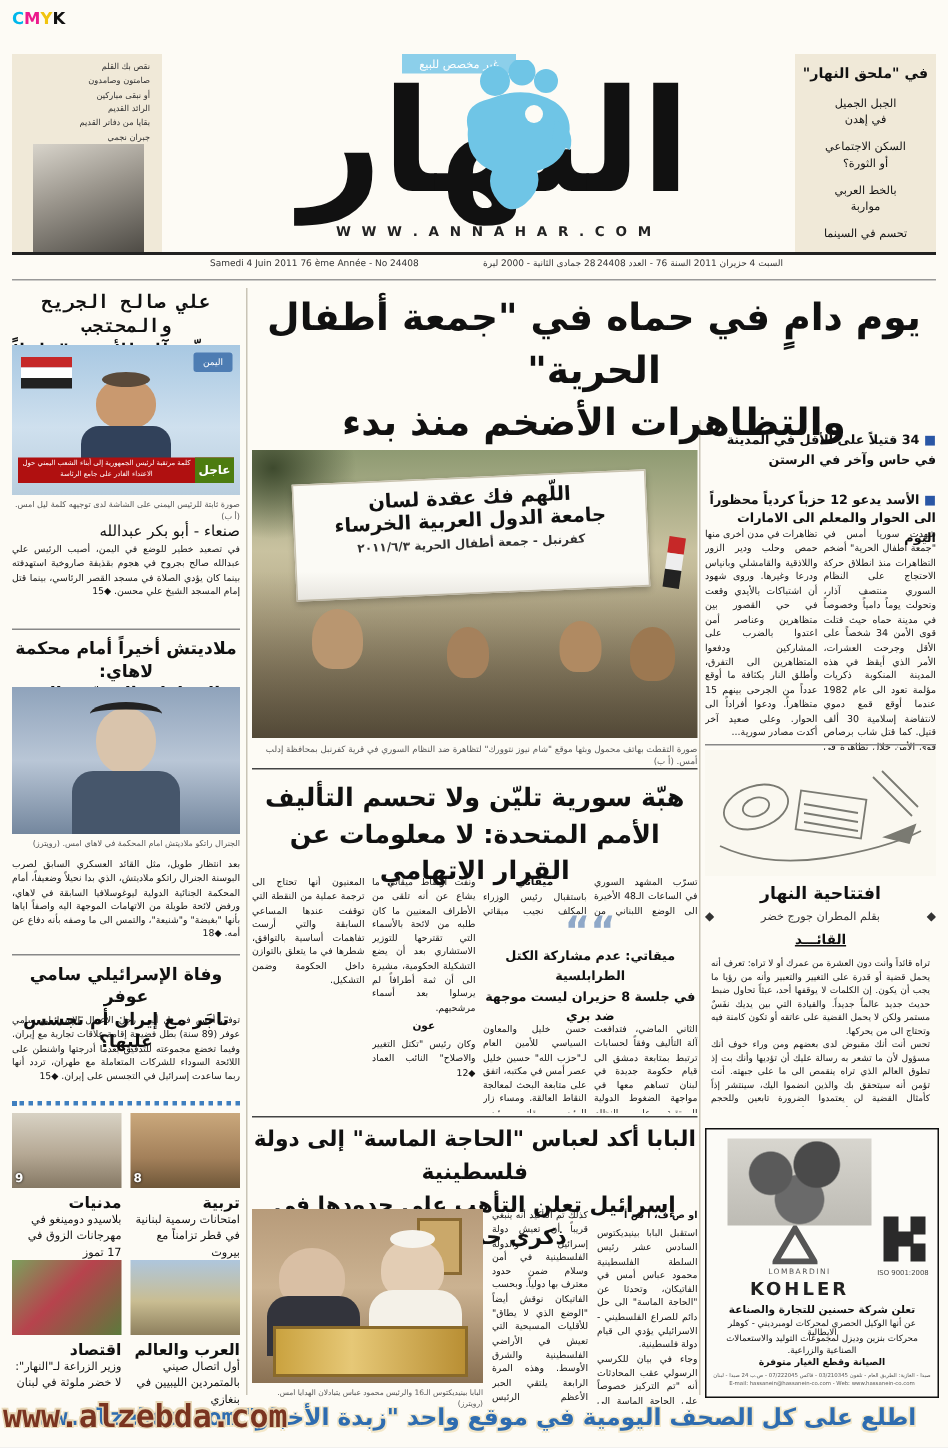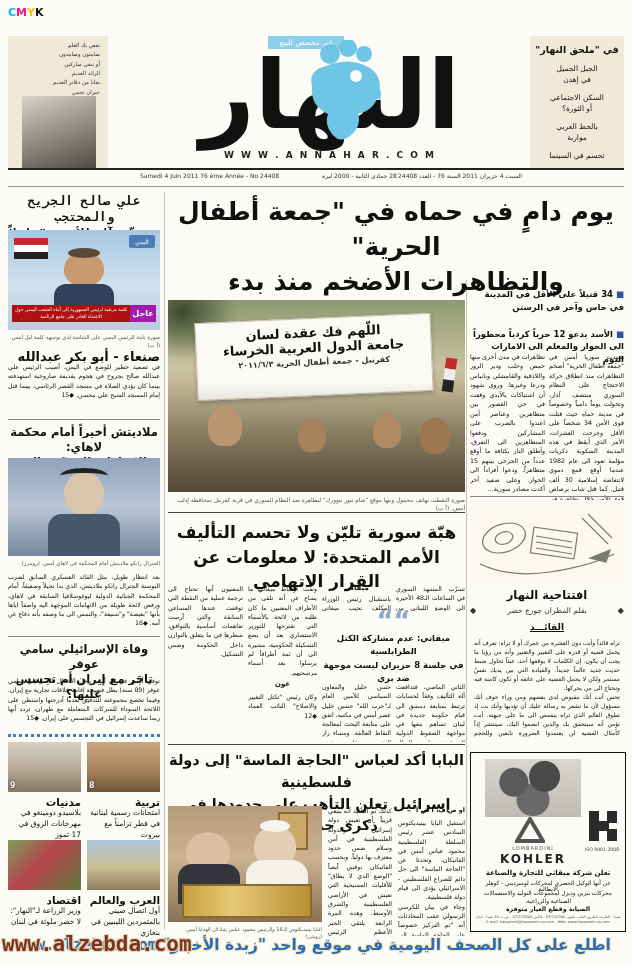--- a/index.html
+++ b/index.html
@@ -85,26 +85,26 @@
     <div class="abs" style="left:6px;top:8px;width:34px;height:21px;">
       <div style="height:7px;background:#c62828;"></div>
         <div style="height:7px;background:#fff;"></div>
         <div style="height:7px;background:#222;"></div>
     </div>
     <div class="abs rtl ctr" style="right:5px;top:5px;width:26px;height:13px;background:rgba(60,110,170,.85);color:#fff;font-size:6px;line-height:13px;border-radius:2px;">اليمن</div>
     <div class="abs" style="left:56px;top:22px;width:40px;height:34px;border-radius:50% 50% 45% 45%;background:#c9996f;"></div>
     <div class="abs" style="left:60px;top:18px;width:32px;height:10px;border-radius:50%;background:#5a4a3a;"></div>
     <div class="abs" style="left:46px;top:54px;width:60px;height:22px;border-radius:12px 12px 0 0;background:#31415a;"></div>
     <div class="abs" style="left:4px;bottom:8px;right:4px;height:17px;background:#b01010;">
-      <div class="abs ctr" style="right:0;top:0;width:26px;height:17px;background:#a21caf;color:#fff;font-weight:bold;font-size:8px;line-height:17px;">عاجل</div>
+      <div class="abs ctr" style="right:0;top:0;width:26px;height:17px;background:#4d7c0f;color:#fff;font-weight:bold;font-size:8px;line-height:17px;">عاجل</div>
       <div class="abs rtl ctr" style="left:2px;right:28px;top:1px;color:#fff;font-size:4.6px;line-height:1.6;">كلمة مرتقبة لرئيس الجمهورية إلى أبناء الشعب اليمني حول الاعتداء الغادر على جامع الرئاسة</div>
     </div>
   </div>
   <div class="abs rtl caption" style="left:8px;top:334px;width:152px;font-size:5.4px;">صورة ثابتة للرئيس اليمني على الشاشة لدى توجيهه كلمة ليل أمس.  (أ ب)</div>
-  <div class="abs rtl" style="left:8px;top:349px;width:152px;font-size:13px;font-weight:bold;">صنعاء - أبو بكر عبدالله</div>
+  <div class="abs rtl" style="left:8px;top:349px;width:152px;font-size:10px;font-weight:normal;">صنعاء - أبو بكر عبدالله</div>
   <div class="abs rtl just body-txt" style="left:8px;top:362px;width:152px;height:52px;font-size:6.2px;">في تصعيد خطير للوضع في اليمن، أصيب الرئيس علي عبدالله صالح بجروح في هجوم بقذيفة صاروخية استهدفته بينما كان يؤدي الصلاة في مسجد القصر الرئاسي، بينما قتل إمام المسجد الشيخ علي محسن.  ◆15</div>
 
   <div class="abs hline" style="left:8px;top:419px;width:152px;background:#888;"></div>
 
   <div class="abs rtl ctr hl pre" style="left:8px;top:425px;width:152px;font-size:11.5px;">ملاديتش أخيراً أمام محكمة لاهاي:
 الاتهامات الموجّهة إليّ بغيضة وشنيعة</div>
   <div class="abs photo" style="left:8px;top:458px;width:152px;height:98px;background:linear-gradient(180deg,#8fa3bb 0%,#b9c6d6 50%,#74879e 100%);">
     <div class="abs" style="left:56px;top:14px;width:40px;height:44px;border-radius:48%;background:#d9c4ac;"></div>
     <div class="abs" style="left:52px;top:10px;width:48px;height:16px;border-radius:50%;border-top:5px solid #222;box-sizing:border-box;"></div>
     <div class="abs" style="left:40px;top:56px;width:72px;height:42px;border-radius:14px 14px 0 0;background:#46566b;"></div>
@@ -248,21 +248,21 @@
     <div class="abs" style="left:14px;top:6px;width:96px;height:58px;background:radial-gradient(circle at 30% 40%,#5a5a5a 0 14px,transparent 15px),radial-gradient(circle at 62% 30%,#4a4a4a 0 15px,transparent 16px),radial-gradient(circle at 50% 70%,#6a6a6a 0 16px,transparent 17px),linear-gradient(#d8d6cf,#bdbbb4);"></div>
     <svg class="abs" style="left:44px;top:64px;" width="30" height="26" viewBox="0 0 30 26">
       <path d="M15 2 L28 24 L2 24 Z" fill="none" stroke="#555" stroke-width="4"></path>
     </svg>
     <div class="abs ctr" style="left:14px;top:92px;width:96px;font-size:5px;letter-spacing:1px;color:#555;">LOMBARDINI</div>
     <div class="abs ctr" style="left:14px;top:99px;width:96px;font-size:12px;font-weight:bold;letter-spacing:2px;color:#222;">KOHLER</div>
     <svg class="abs" style="left:116px;top:56px;" width="32" height="34" viewBox="0 0 32 34">
       <path d="M2 2 h10 v10 h8 v-10 h10 v12 h-8 v6 h8 v12 h-10 v-10 h-8 v10 h-10 z" fill="#2a2a2a"></path>
     </svg>
     <div class="abs" style="left:108px;top:94px;width:46px;font-size:4.6px;color:#444;text-align:center;">ISO  9001:2008</div>
-    <div class="abs rtl ctr" style="left:4px;top:116px;width:146px;font-size:7px;font-weight:bold;">تعلن شركة ميقاتي للتجارة والصناعة</div>
+    <div class="abs rtl ctr" style="left:4px;top:116px;width:146px;font-size:7px;font-weight:bold;">تعلن شركة حسنين للتجارة والصناعة</div>
     <div class="abs rtl ctr" style="left:4px;top:127px;width:146px;font-size:5.8px;">عن أنها الوكيل الحصري لمحركات لومبرديني - كوهلر الايطالية</div>
     <div class="abs rtl ctr" style="left:4px;top:136px;width:146px;font-size:5.8px;line-height:1.4;">محركات بنزين وديزل لمجموعات التوليد والاستعمالات الصناعية والزراعية.</div>
     <div class="abs rtl ctr" style="left:4px;top:152px;width:146px;font-size:6.2px;font-weight:bold;">الصيانة وقطع الغيار متوفرة</div>
     <div class="abs ctr pre" style="left:3px;top:162px;width:148px;font-size:3.6px;color:#555;line-height:1.5;">صيدا - الغازية: الطريق العام - تلفون 03/210345 - فاكس 07/222045 - ص.ب 24 صيدا - لبنان
 E-mail: hassanein@hassanein-co.com - Web: www.hassanein-co.com</div>
   </div>
 
   <div class="abs rtl" style="left:0;top:936px;width:628px;text-align:center;z-index:1;font-weight:bold;font-size:15.5px;color:#2e6cb0;text-shadow:1px 1px 0 #f3e7c8,-1px -1px 0 #f3e7c8,1px -1px 0 #f3e7c8,-1px 1px 0 #f3e7c8;white-space:nowrap;">
     <span>اطلع على كل الصحف اليومية في موقع واحد "زبدة الأخبار"</span>
     <span style="font-family:'DejaVu Sans Mono',monospace;">www.alzebda.com</span>

